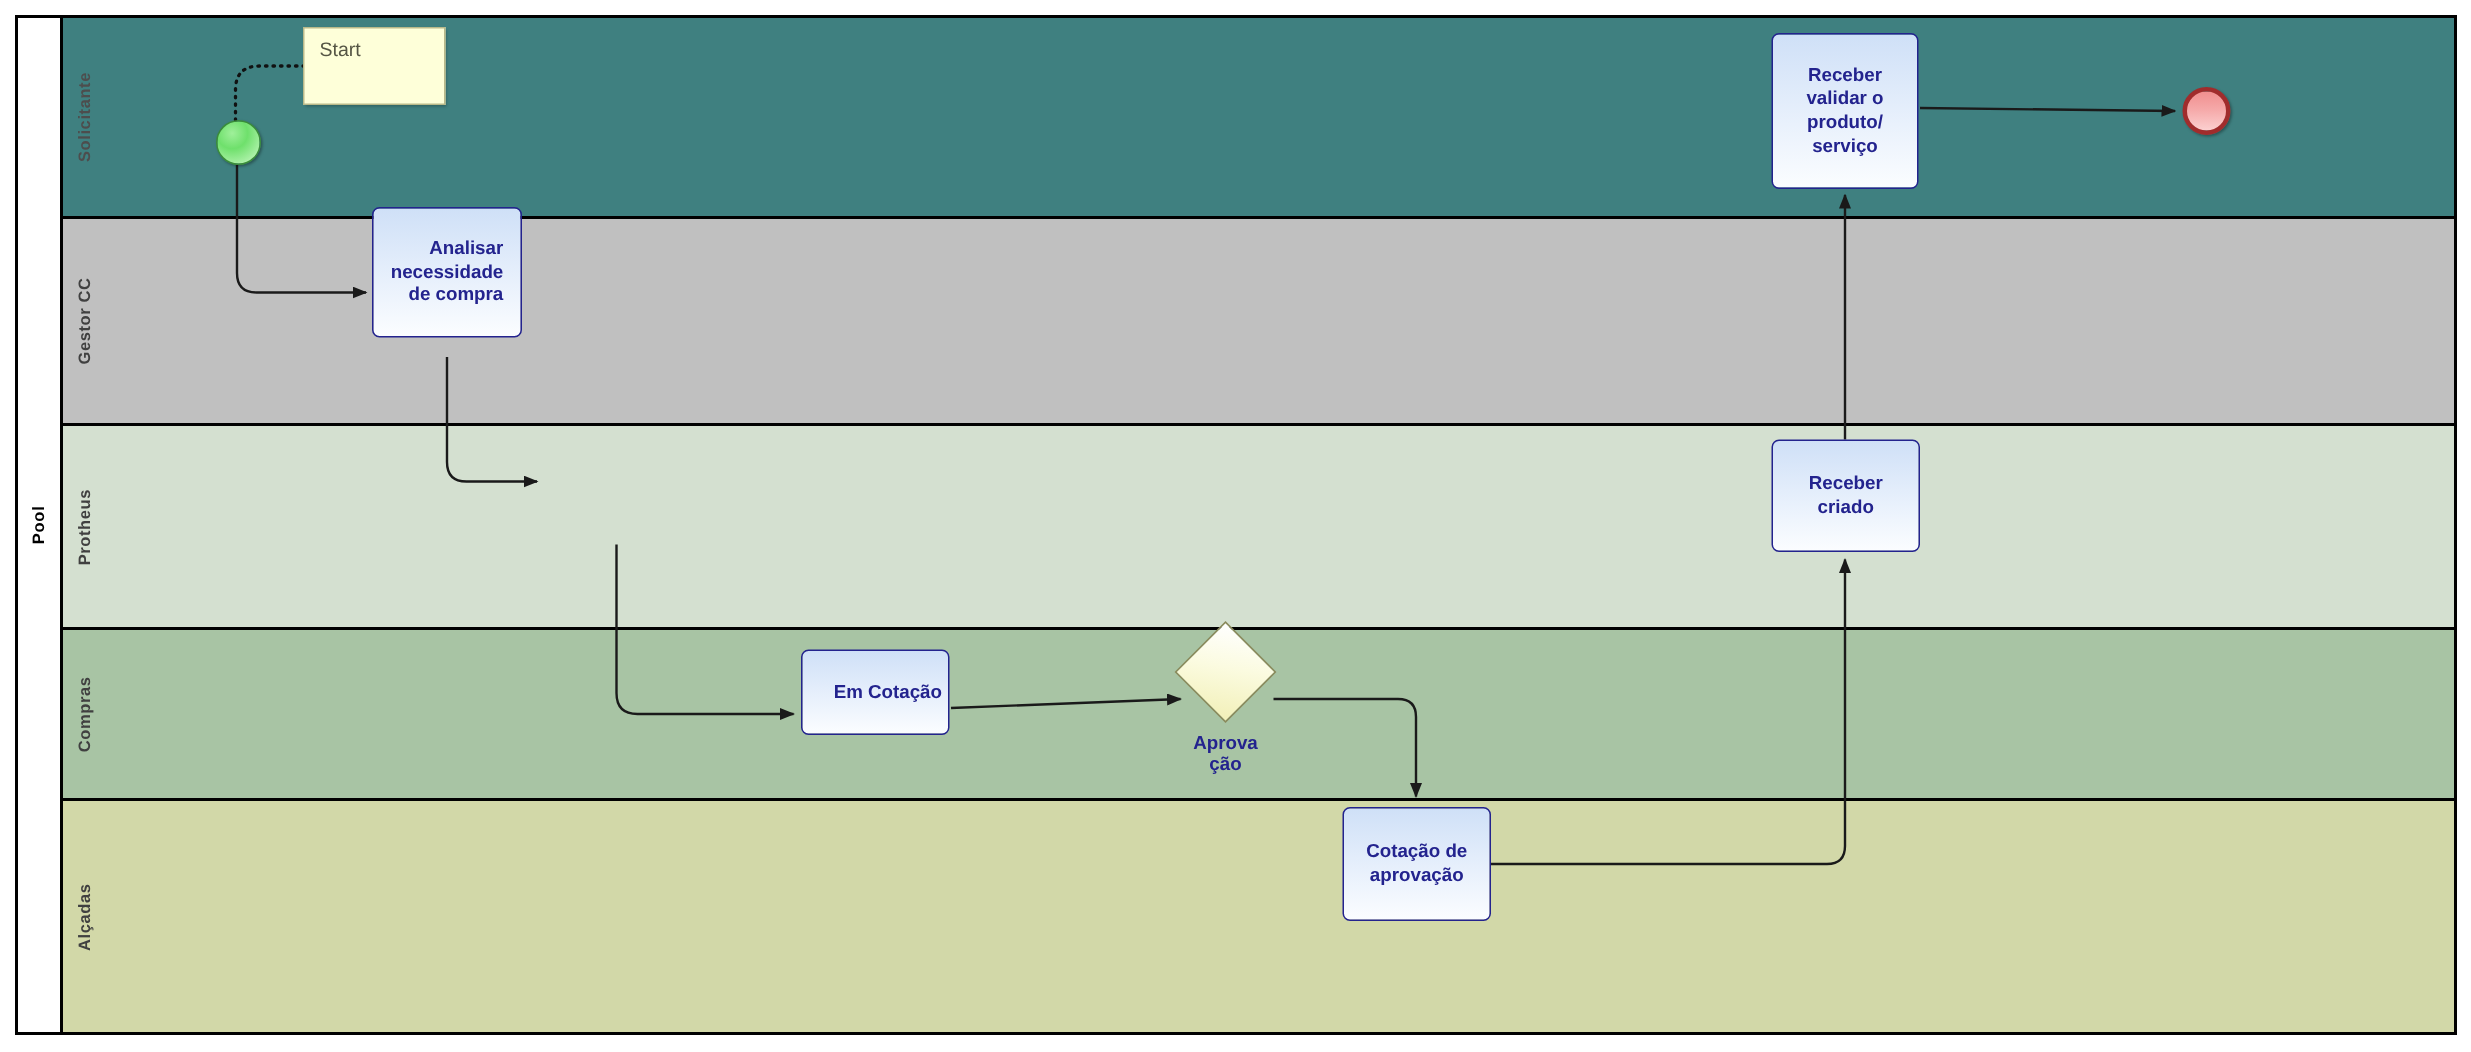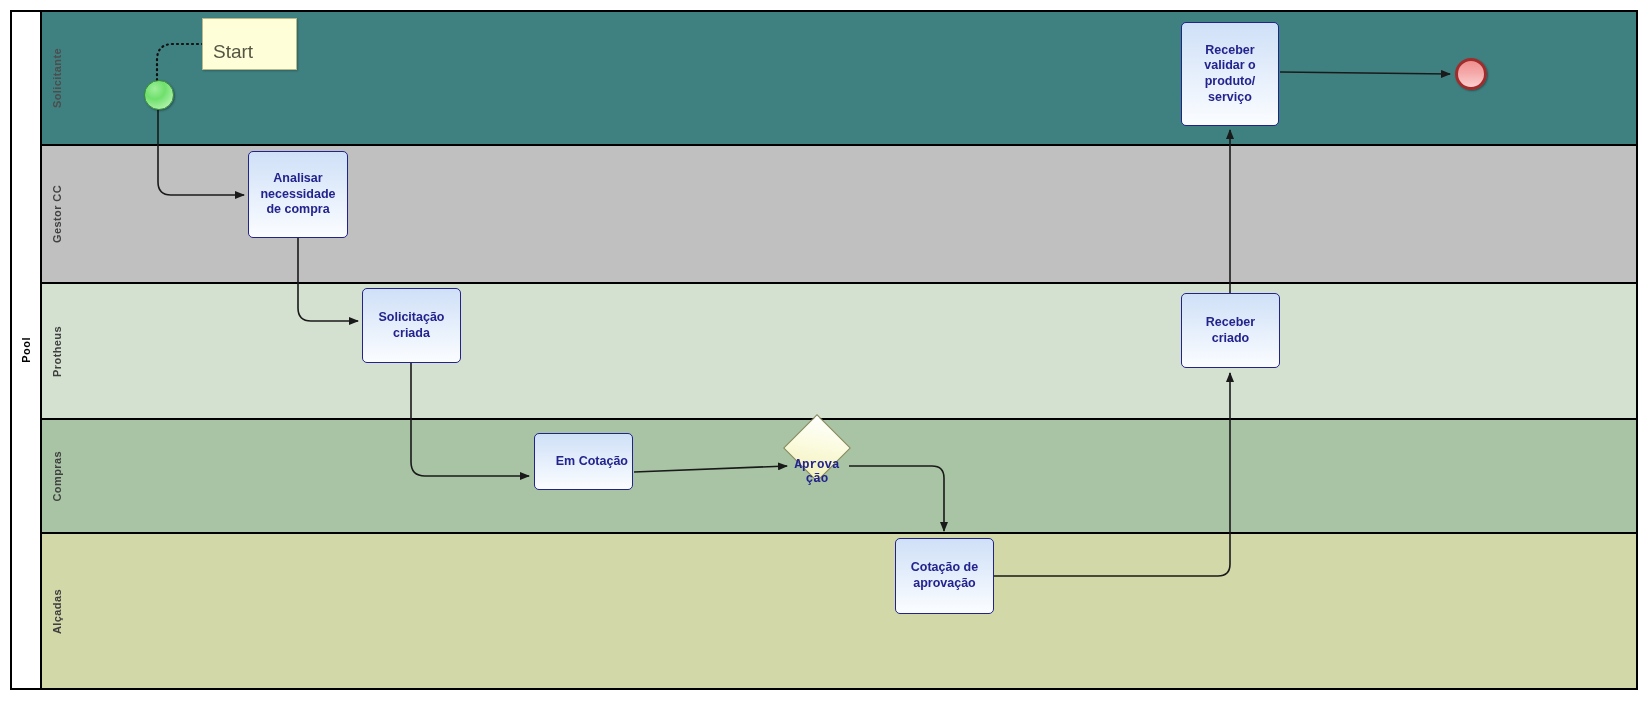--- a/index.html
+++ b/index.html
@@ -161,22 +161,22 @@
     width: 70px;
   }
 
   
   .note {
     position: absolute;
     box-sizing: border-box;
     background: #feffd9;
     border: 1px solid #b9b98a;
     color: #555544;
-    font-size: 19px;
-    padding: 22px 10px;
+    font-size: 13px;
+    padding: 6px 10px;
     box-shadow: 1px 1px 2px rgba(0,0,0,0.25);
   }
 
   
   #connectors {
     position: absolute;
     left: 0;
     top: 0;
     width: 1647px;
     height: 701px;
@@ -277,42 +277,38 @@
 
     <div class="task" style="left:1181px; top:22px; width:98px; height:104px;">
       <span>Receber
 validar o
 produto/
 serviço</span>
     </div>
 
     <div class="event event-end" style="left:1455px; top:58px; width:32px; height:32px;"></div>
 
-    <div class="task" style="left:248px; top:151px; width:100px; height:87px;">
+    <div class="task" style="left:248px; top:138px; width:100px; height:87px;text-align:right;">
       <span>Analisar
 necessidade
 de compra</span>
     </div>
 
-    <div class="task" style="left:362px; top:288px; width:99px; height:75px;">
-      <span>Solicitação
-criada</span>
-    </div>
 
     <div class="task" style="left:1181px; top:293px; width:99px; height:75px;">
       <span>Receber criado</span>
     </div>
 
     <div class="task" style="left:534px; top:433px; width:99px; height:57px;justify-content:flex-end;">
       <span>Em Cotação</span>
     </div>
 
     <div class="gateway" style="left:793px; top:424px; width:48px; height:48px;">
       <div class="gateway-shape"></div>
-      <div class="gateway-label" style="top:34px;font-family:Liberation Mono, monospace;">Aprova
+      <div class="gateway-label" style="top:64px;">Aprova
 ção</div>
     </div>
 
     <div class="task" style="left:895px; top:538px; width:99px; height:76px;">
       <span>Cotação de
 aprovação</span>
     </div>
 
   </div>
 </div>

